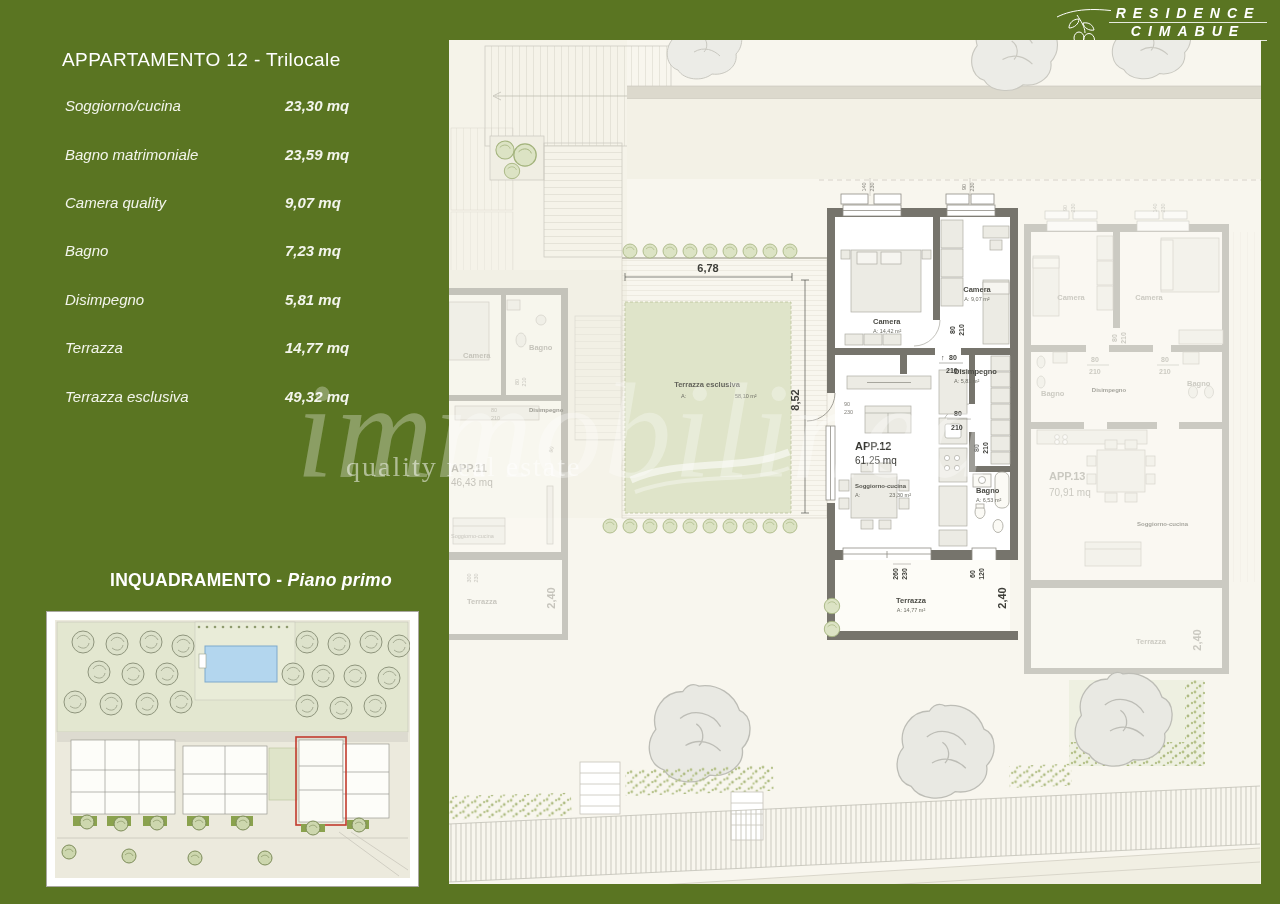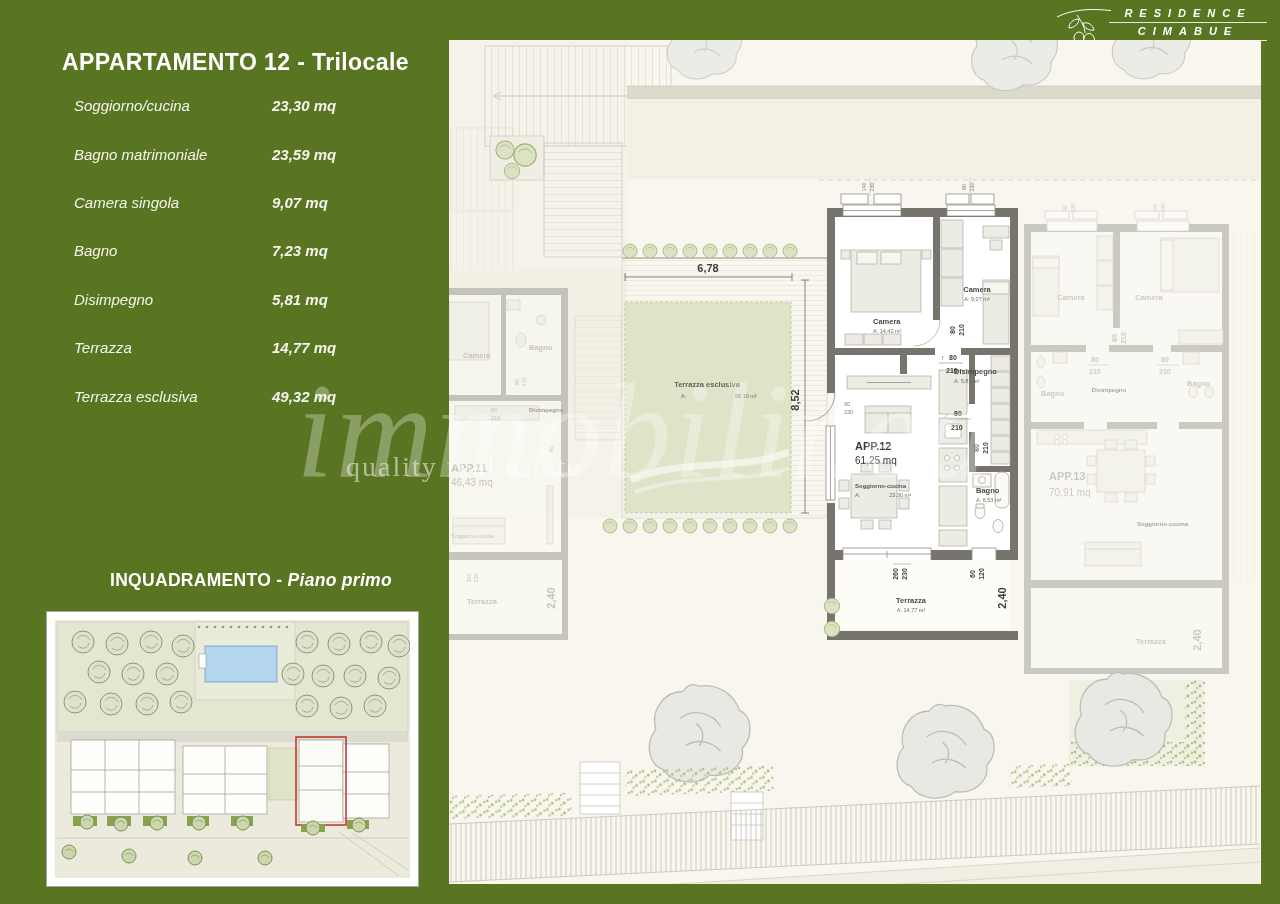--- a/index.html
+++ b/index.html
@@ -6,31 +6,31 @@
   body{
     width:1280px;height:904px;overflow:hidden;position:relative;
     background:#5a7522;
     font-family:"Liberation Sans", sans-serif;
   }
   
   .brand{position:absolute;top:7px;right:13px;width:158px;color:#fff;}
   .brand .branch{position:absolute;left:-54px;top:-4px;}
   .brand .bline{border:none;border-top:1px solid rgba(255,255,255,.85);margin:2px 0;}
   .brand .btxt{
-    font-size:11px;font-style:italic;font-weight:600;letter-spacing:7px;
+    font-size:14px;font-style:italic;font-weight:600;letter-spacing:7px;
     text-align:center;white-space:nowrap;line-height:13px;
   }
   
   .apt-title{
     position:absolute;left:62px;top:49px;color:#fff;
-    font-size:23px;font-weight:700;letter-spacing:.4px;
+    font-size:19px;font-weight:400;letter-spacing:.4px;
   }
   .room-row{position:absolute;left:62px;width:350px;color:#f3f5ec;font-style:italic;font-size:15px;}
-  .room-row .lbl{position:absolute;left:12px;top:0;font-weight:400;}
-  .room-row .val{position:absolute;left:210px;top:0;font-weight:700;}
+  .room-row .lbl{position:absolute;left:3px;top:0;font-weight:400;}
+  .room-row .val{position:absolute;left:223px;top:0;font-weight:700;}
   .inq-heading{
     position:absolute;left:62px;top:570px;color:#fff;
     font-size:17.5px;font-weight:700;letter-spacing:.3px;margin-left:48px;
   }
   .inq-heading .sub{font-style:italic;}
   
   .map-box{
     position:absolute;left:46px;top:611px;width:355px;height:258px;
     background:#fff;border:1px solid #a9a8a0;padding:8px;
   }
@@ -79,21 +79,21 @@
 
 <div class="room-row" style="top:97px">
   <span class="lbl">Soggiorno/cucina</span>
   <span class="val">23,30 mq</span>
 </div>
 <div class="room-row" style="top:146px">
   <span class="lbl">Bagno matrimoniale</span>
   <span class="val">23,59 mq</span>
 </div>
 <div class="room-row" style="top:194px">
-  <span class="lbl">Camera singola</span>
+  <span class="lbl">Camera quality</span>
   <span class="val">9,07 mq</span>
 </div>
 <div class="room-row" style="top:242px">
   <span class="lbl">Bagno</span>
   <span class="val">7,23 mq</span>
 </div>
 <div class="room-row" style="top:291px">
   <span class="lbl">Disimpegno</span>
   <span class="val">5,81 mq</span>
 </div>

